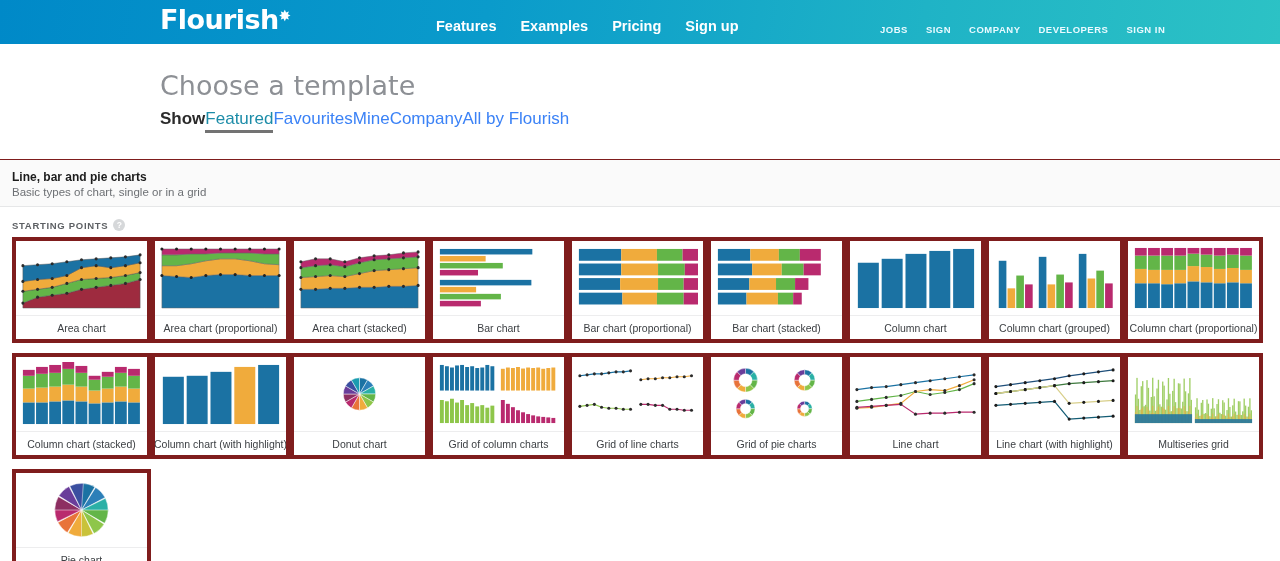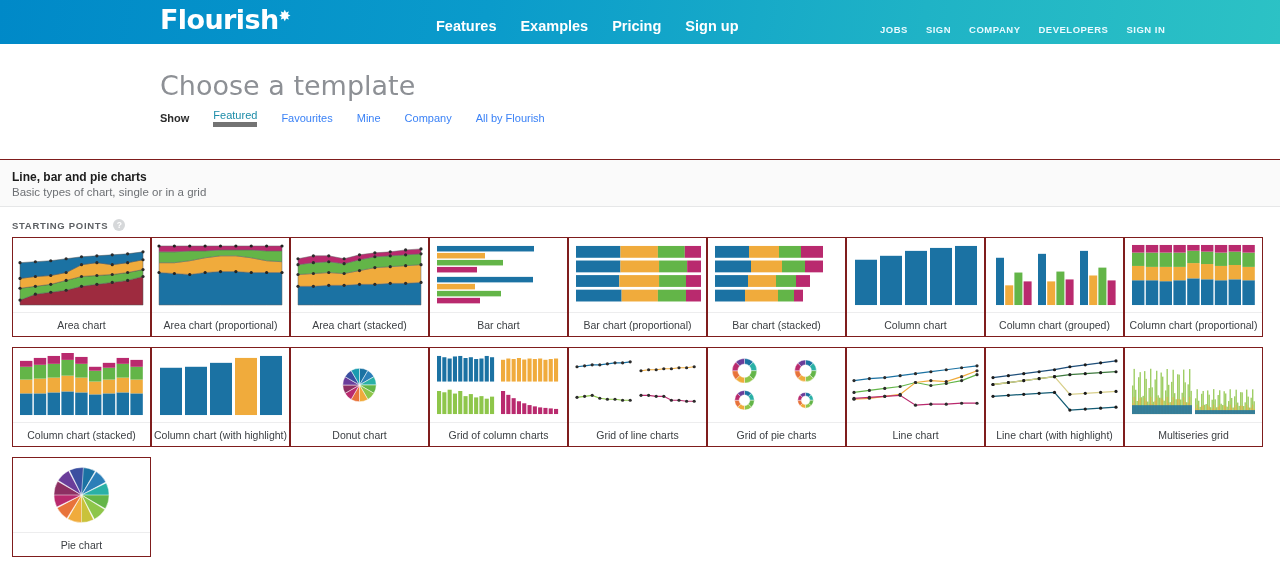--- a/index.html
+++ b/index.html
@@ -77,29 +77,29 @@
   }
   .page-title {
     font-size: 27px;
     color: #8d9095;
     font-weight: normal;
     margin: 0 0 8px 0;
     font-family: "DejaVu Sans", sans-serif;
   }
   .filters {
     display: flex;
-    align-items: center;
-    gap: 24px;
-    font-size: 11px;
+    align-items: flex-start;
+    gap: 0;
+    font-size: 17px;
   }
   .filters .lab { color: #2b2b2b; font-weight: bold; }
   .filters a { color: #3b82f6; text-decoration: none; }
   .filters a.active {
     color: #1c8ca8;
-    border-bottom: 5px solid #737373;
+    border-bottom: 3px solid #737373;
     padding-bottom: 1px;
   }
 
   
   .section-band {
     border-top: 1px solid #7f1d1d;
     border-bottom: 1px solid #e6e7e8;
     background: #fafafa;
     padding: 10px 0 10px 12px;
     height: 48px;
@@ -134,21 +134,21 @@
     padding: 0 10px 0 12px;
     display: flex;
     flex-wrap: wrap;
     gap: 0px;
   }
   .card {
     width: 139px;
     margin: 0 4px 10px 0;
     margin-right: 0px;
     background: #fff;
-    border: 1px solid #7f1d1d;
+    border: 4px solid #7f1d1d;
     cursor: pointer;
   }
   .card + .card { margin-left: 0; }
   .grid { gap: 0 0; }
   .card { margin-right: 0px; }
   .grid > .card { margin-right: 0; }
   .card-thumb {
     height: 75px;
     background: #fff;
     border-bottom: 1px solid #ededee;

